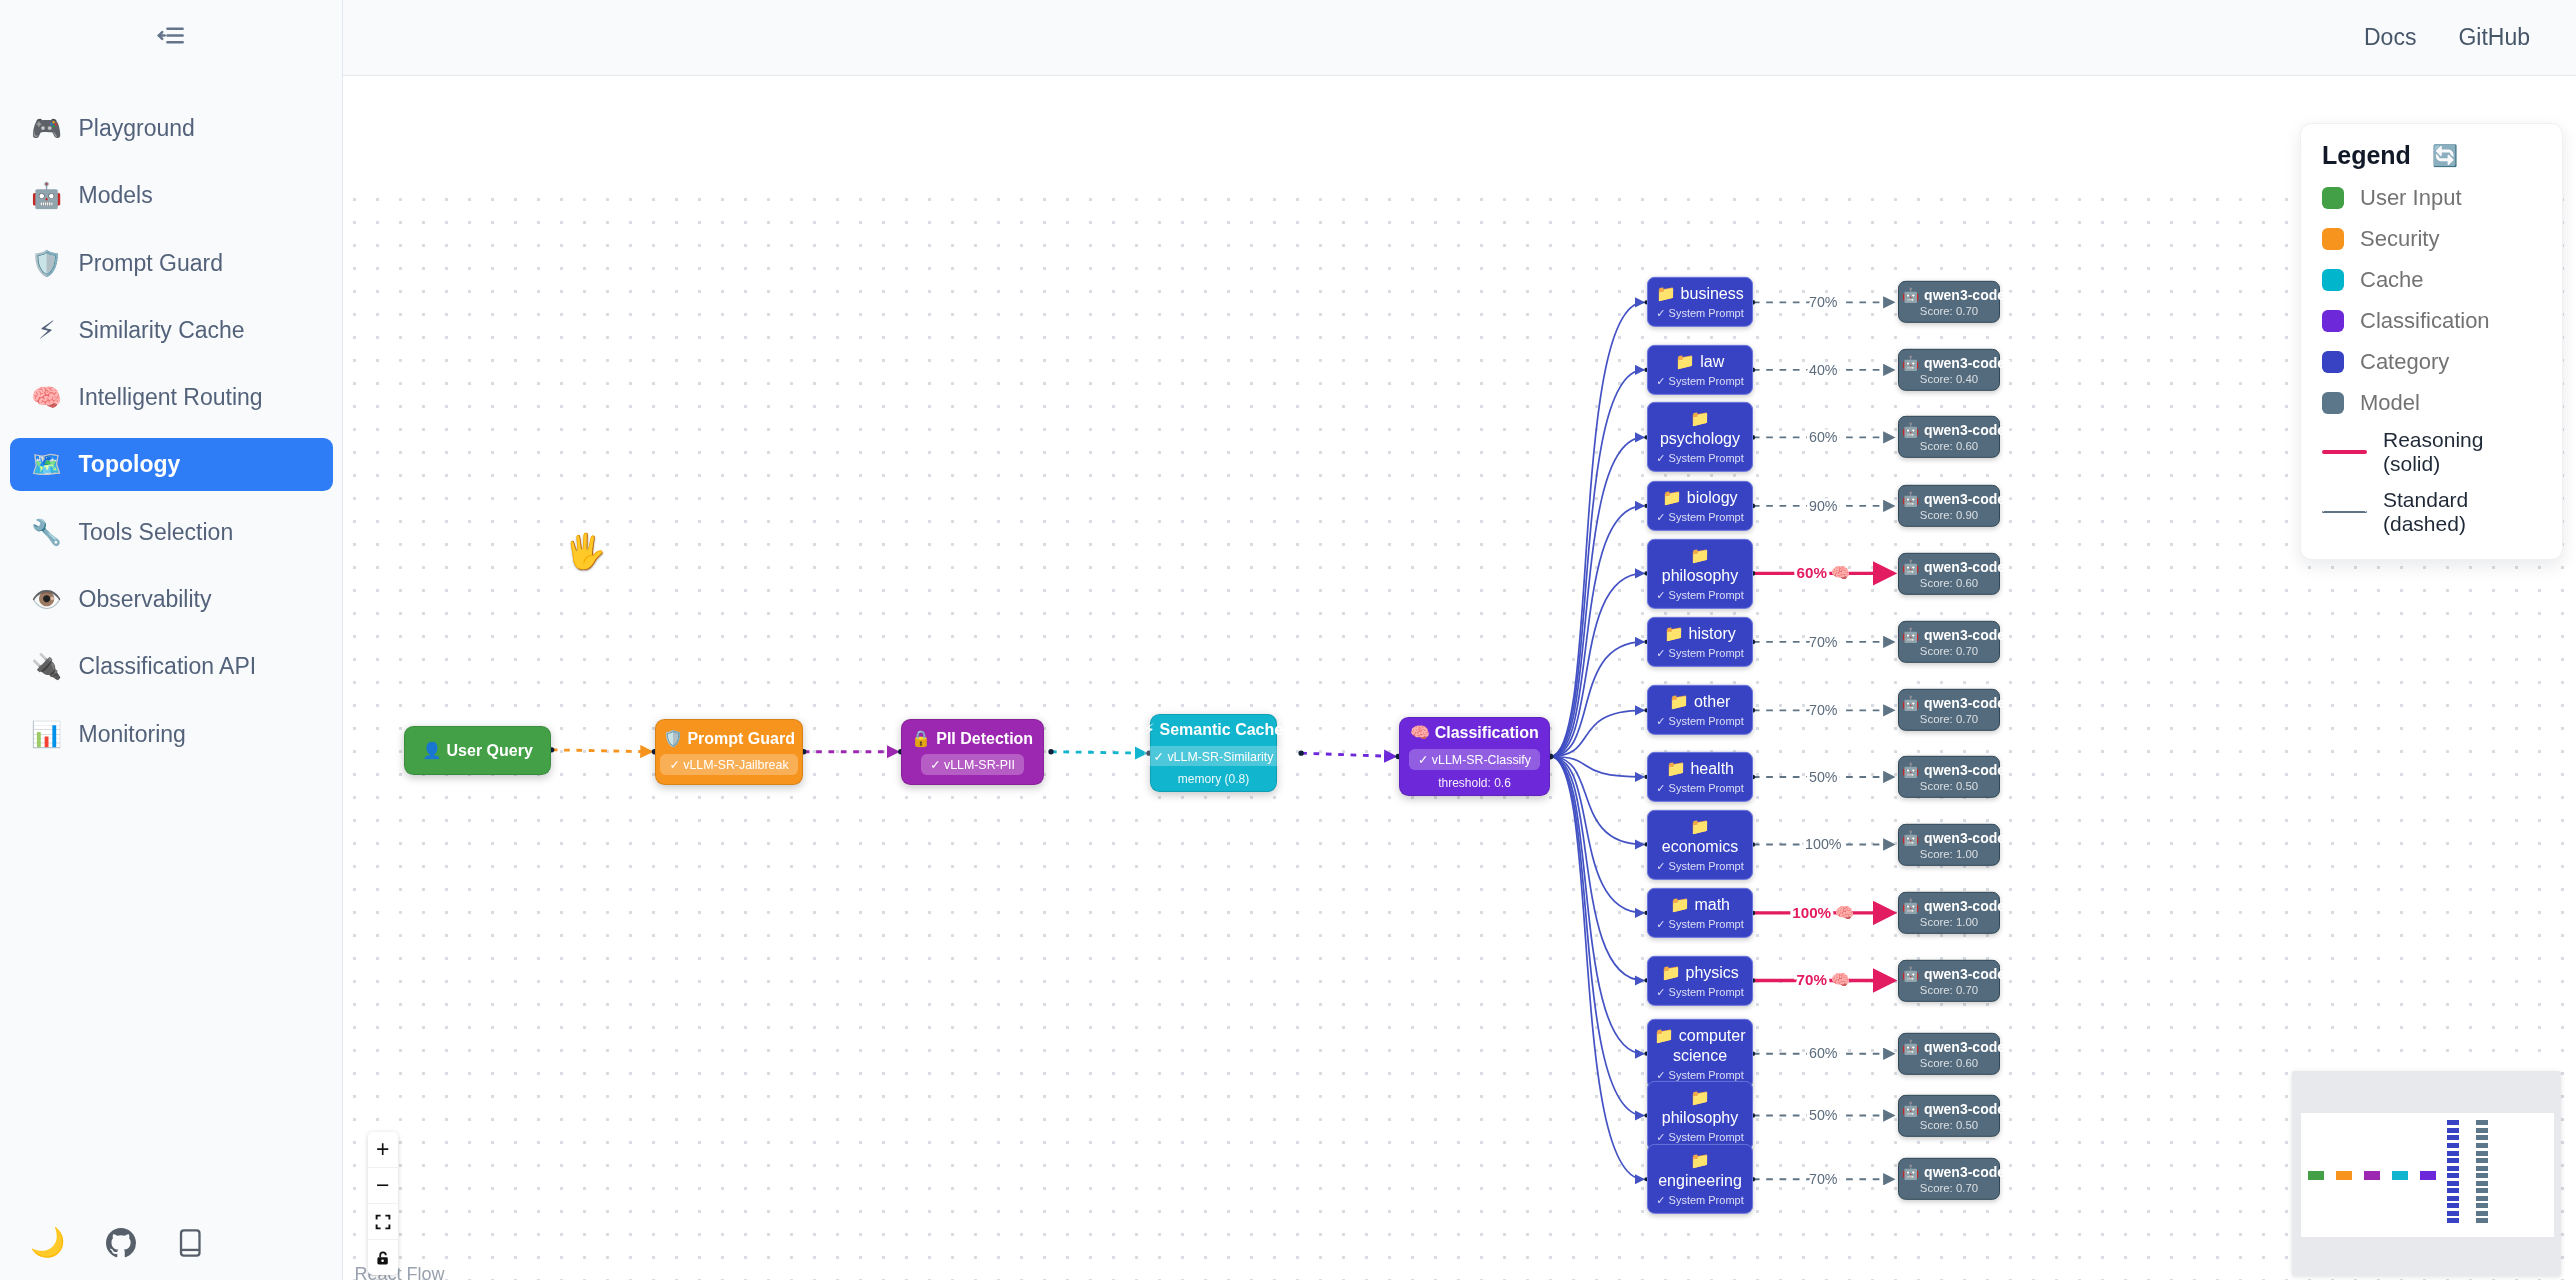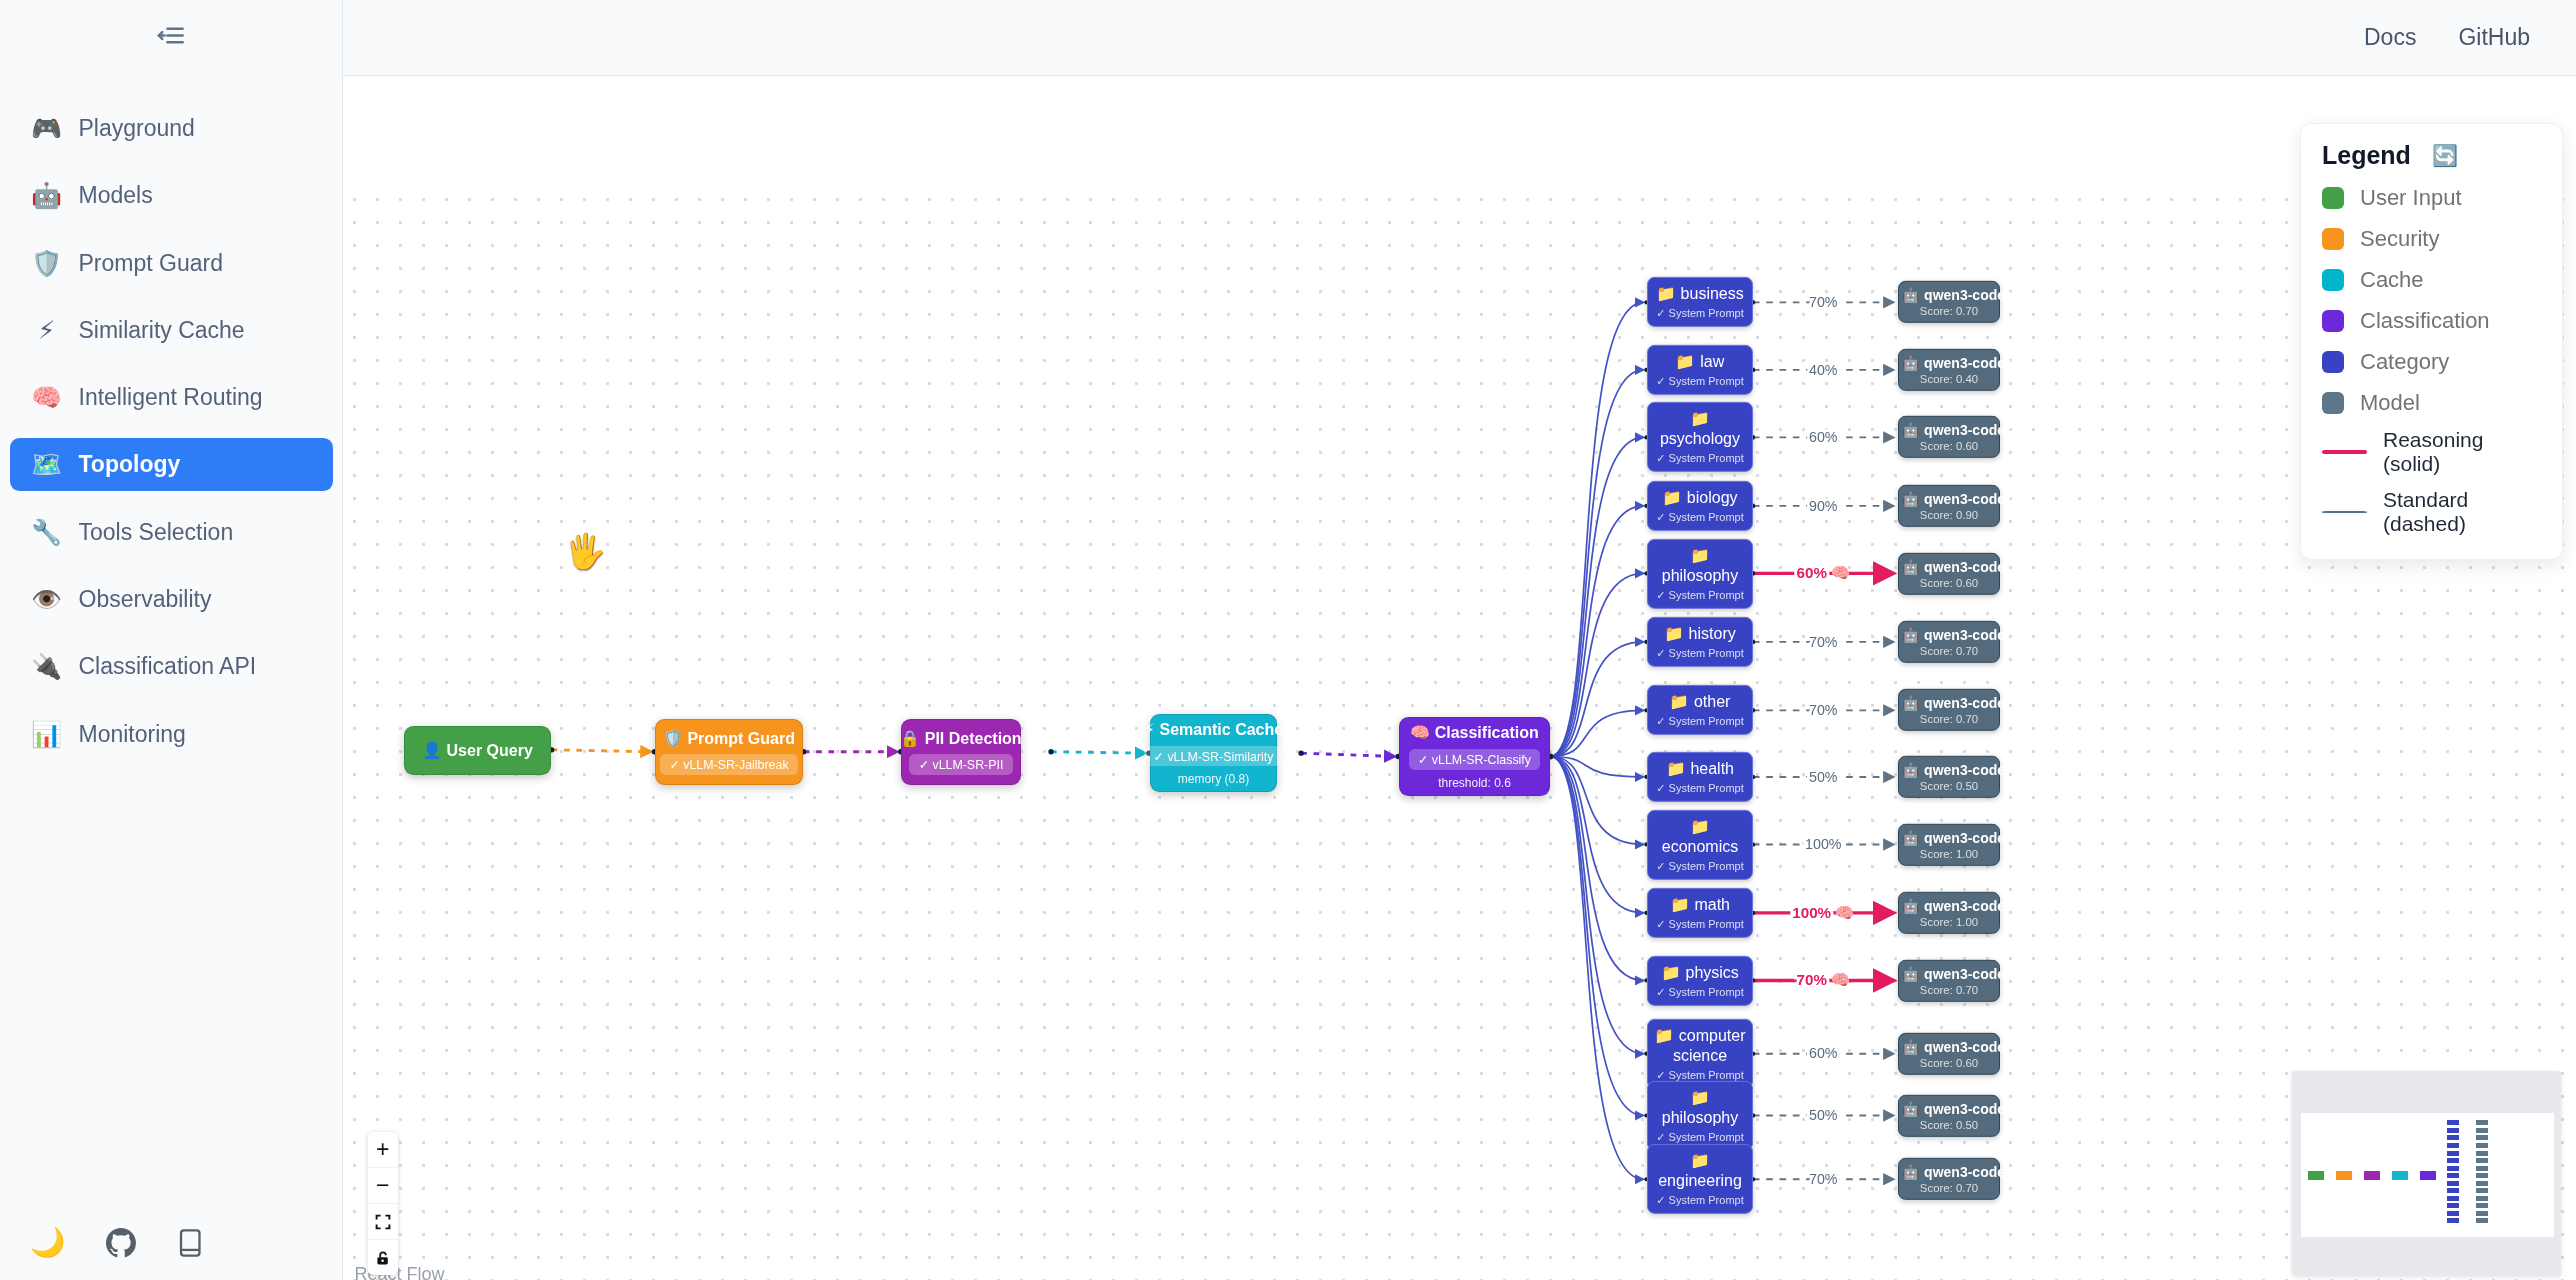--- a/index.html
+++ b/index.html
@@ -287,21 +287,21 @@
             <circle cx="1370" cy="1160" r="2.2" fill="#10203a"></circle>
             <text x="1556" y="1165" class="elabel">70%</text>
           </svg>
       <div class="pnode" style="left: 61px; top: 650px; width: 147px; height: 49px; background: rgb(67, 160, 71);">
             <div class="pn-title">👤 User Query</div>
           </div>
           <div class="pnode" style="left: 312px; top: 643px; width: 148px; height: 66px; background: rgb(247, 148, 29);">
             <div class="pn-title">🛡️ Prompt Guard</div>
             <div class="pn-badge">✓ vLLM-SR-Jailbreak</div>
           </div>
-          <div class="pnode" style="left: 558px; top: 643px; width: 120px; height: 66px; background: rgb(156, 39, 176);">
+          <div class="pnode" style="left: 558px; top: 643px; width: 143px; height: 66px; background: rgb(156, 39, 176);">
             <div class="pn-title">🔒 PII Detection</div>
             <div class="pn-badge">✓ vLLM-SR-PII</div>
           </div>
           <div class="pnode" style="left: 807px; top: 638px; width: 127px; height: 78px; background: rgb(18, 181, 206);">
             <div class="pn-title">⚡ Semantic Cache</div>
             <div class="pn-badge">✓ vLLM-SR-Similarity</div>
             <div class="pn-sub">memory (0.8)</div>
           </div>
           <div class="pnode" style="left: 1056px; top: 641px; width: 151px; height: 79px; background: rgb(109, 40, 217);">
             <div class="pn-title">🧠 Classification</div>

